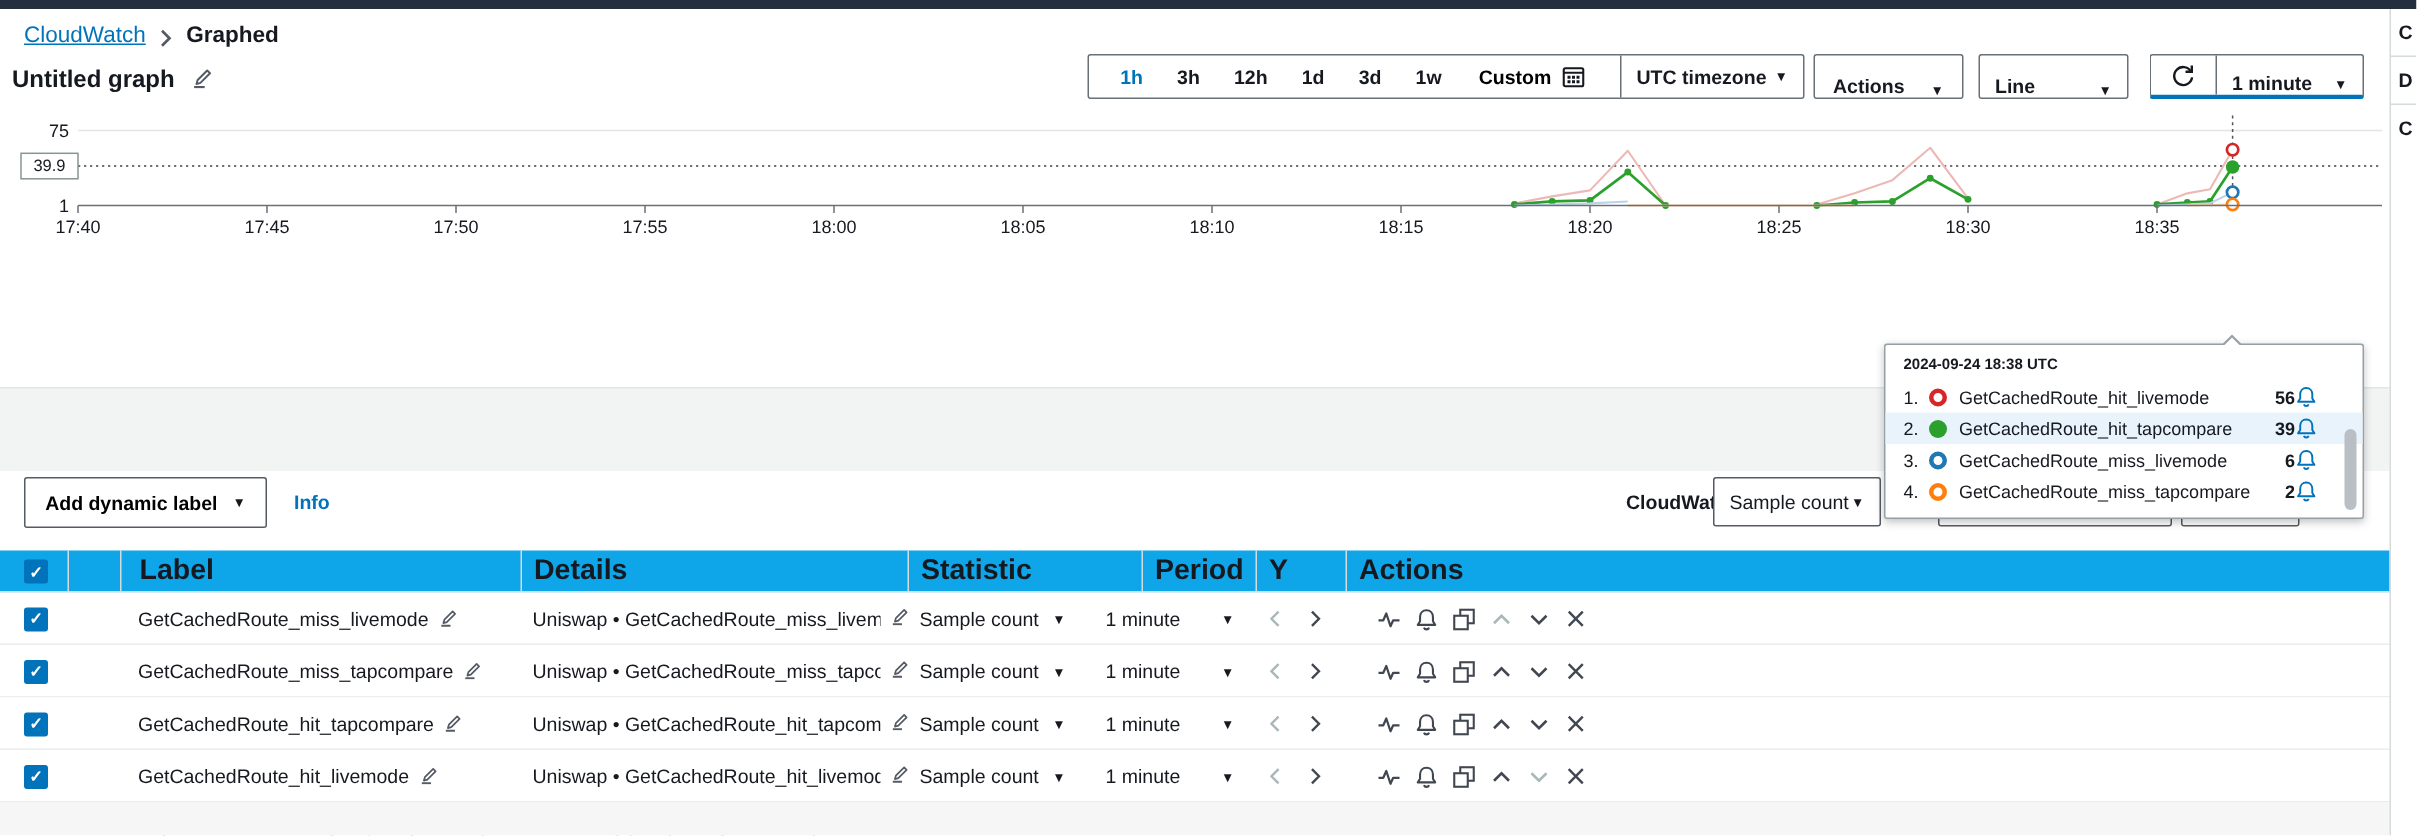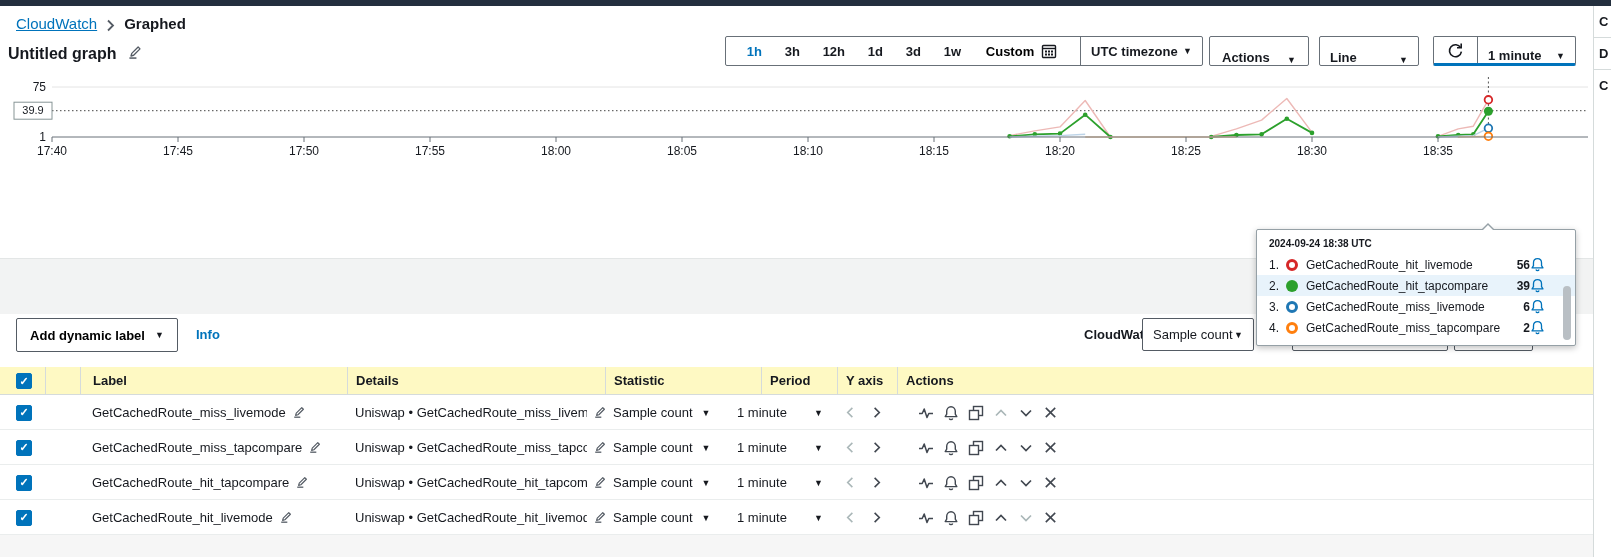--- a/index.html
+++ b/index.html
@@ -68,21 +68,21 @@
   .tab-div { width:1px; background:#aab7b8; margin:12px 0; }
 
   
   #add-label-btn { left:16px; top:318px; width:162px; height:34px; border:1px solid #545b64; border-radius:2px; background:#fff; font-size:13px; font-weight:700; display:flex; align-items:center; justify-content:center; gap:10px; cursor:pointer; }
   #info-link { left:196px; top:327px; font-size:13px; font-weight:700; color:#0073bb; cursor:pointer; }
   #stat-label { left:1084px; top:327px; font-size:13px; font-weight:700; }
   #stat-dd { left:1142px; top:318px; width:112px; height:33px; border:1px solid #545b64; border-radius:2px; background:#fff; font-size:13px; display:flex; align-items:center; justify-content:space-between; padding:0 10px; cursor:pointer; }
 
   
   #tbl { left:0; top:367px; width:1593px; }
-  #tbl-header { position:relative; height:28px; background:#fef9c3; border-bottom:1px solid #d5dbdb; font-size:13px; font-weight:700; }
+  #tbl-header { position:relative; height:28px; background:#0ea5e9; border-bottom:1px solid #d5dbdb; font-size:19px; font-weight:700; }
   .hcell { position:absolute; top:0; height:28px; line-height:28px; border-left:1px solid #d5dbdb; padding-left:8px; }
   .t-row { position:relative; height:35px; border-bottom:1px solid #eaeded; background:#fff; }
   .cell { position:absolute; top:0; height:35px; display:flex; align-items:center; }
   .cb { width:16px; height:16px; background:#0073bb; border:1px solid #0073bb; border-radius:2px; position:relative; cursor:pointer; }
   .cb::after { content:"✓"; position:absolute; left:2.5px; top:0.5px; color:#fff; font-size:11px; font-weight:700; }
   .swatch-wrap { padding-bottom:3px; border-bottom:1px dashed #414750; cursor:pointer; }
   .swatch { width:14px; height:14px; }
   .m-label { font-size:13px; display:flex; align-items:center; gap:7px; }
   .details-clip { max-width:232px; overflow:hidden; white-space:nowrap; font-size:13px; }
   .details-clip span { border-bottom:1px dashed #545b64; padding-bottom:1px; white-space:nowrap; cursor:pointer; }

